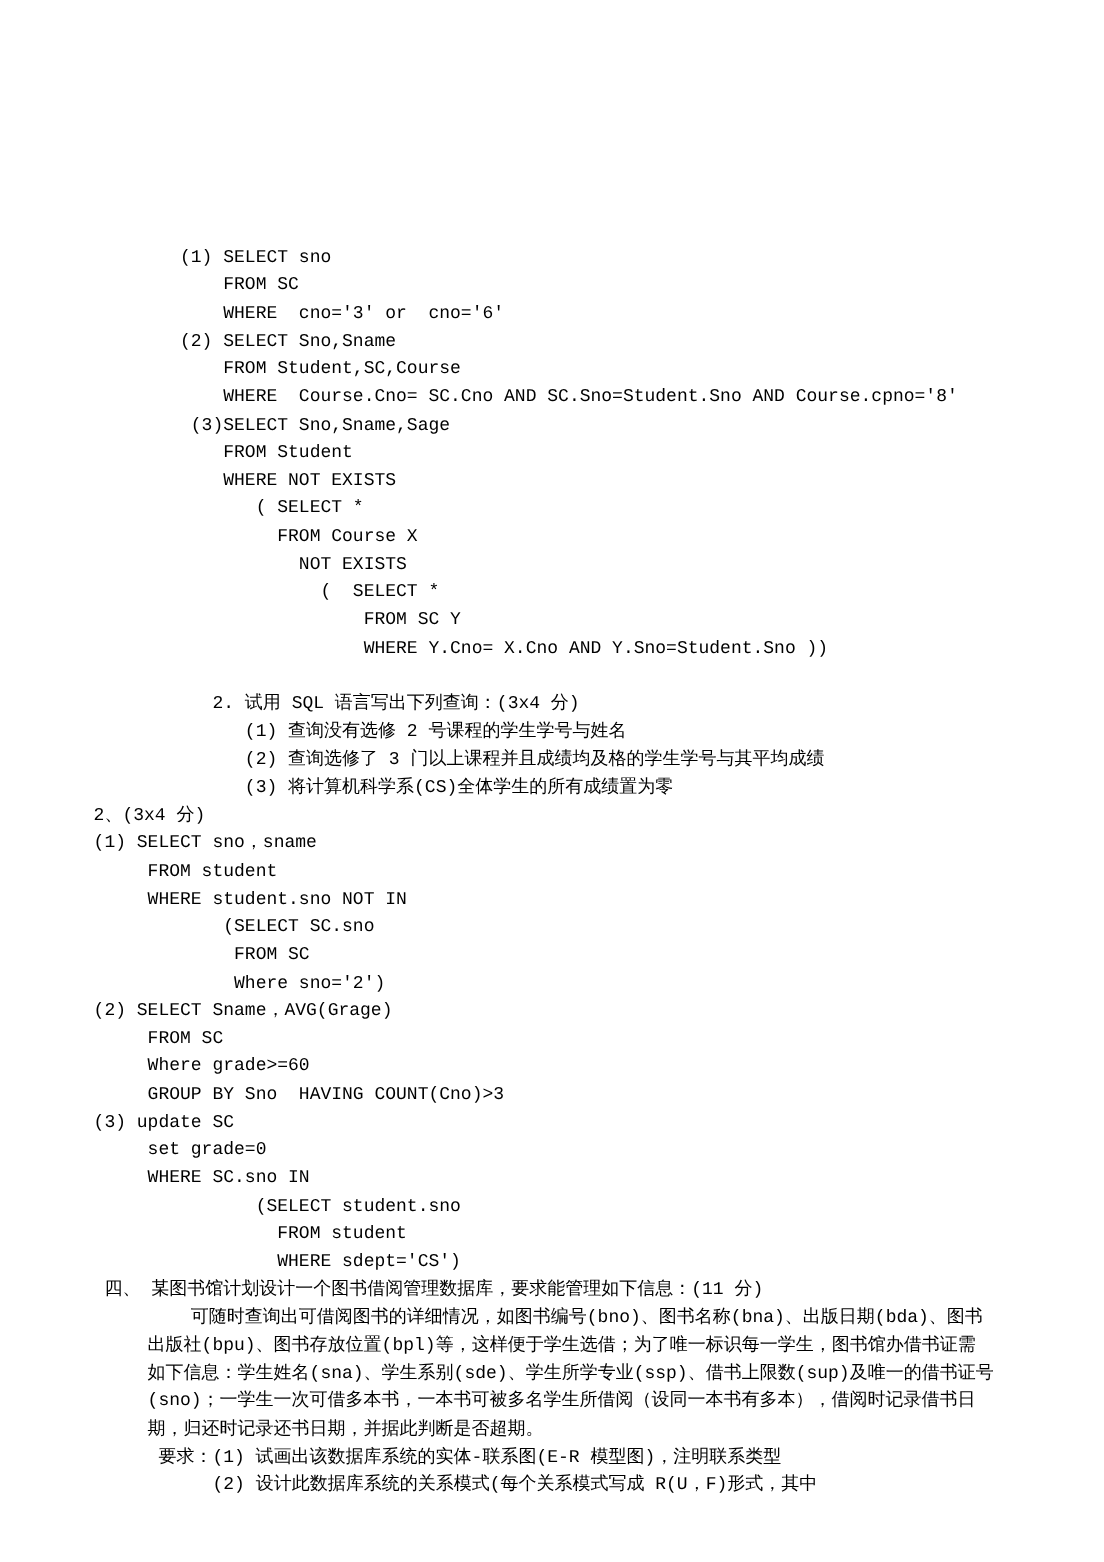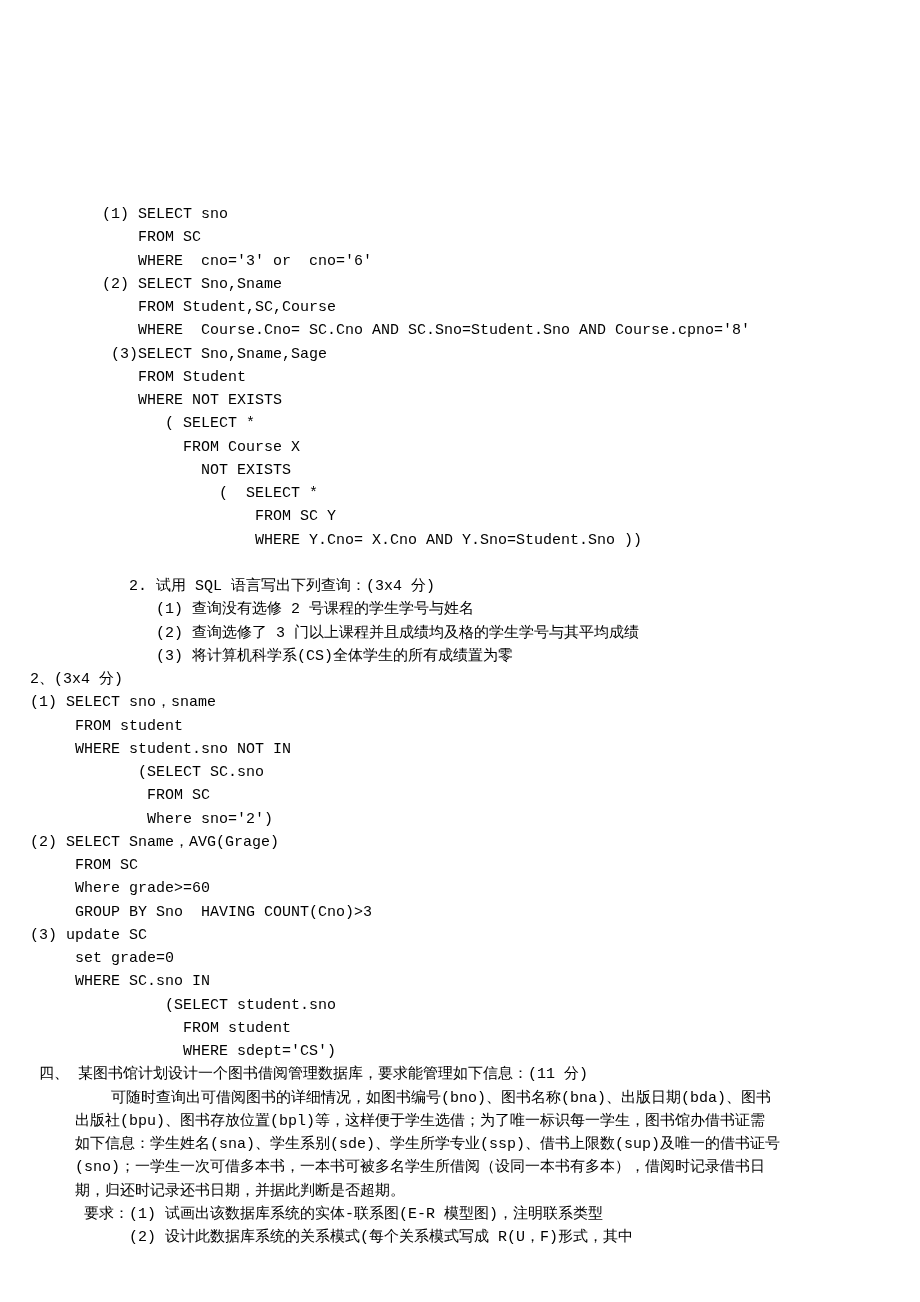--- a/index.html
+++ b/index.html
@@ -12,20 +12,21 @@
     font-family: "SimSun", "宋体", "Courier New", monospace;
     font-size: 15px;
     color: #000000;
     line-height: 1.55;
     padding: 110px 30px 60px 30px;
     box-sizing: border-box;
     white-space: pre;
   }
   .line {
     display: block;
+    margin-left: 48px;
   }
 </style>
 </head>
 <body>
 
 
 
 <div id="doc"><span class="line">        (1) SELECT sno</span><span class="line">            FROM SC</span><span class="line">            WHERE  cno='3' or  cno='6'</span><span class="line">        (2) SELECT Sno,Sname</span><span class="line">            FROM Student,SC,Course</span><span class="line">            WHERE  Course.Cno= SC.Cno AND SC.Sno=Student.Sno AND Course.cpno='8'</span><span class="line">         (3)SELECT Sno,Sname,Sage</span><span class="line">            FROM Student</span><span class="line">            WHERE NOT EXISTS</span><span class="line">               ( SELECT *</span><span class="line">                 FROM Course X</span><span class="line">                   NOT EXISTS</span><span class="line">                     (  SELECT *</span><span class="line">                         FROM SC Y</span><span class="line">                         WHERE Y.Cno= X.Cno AND Y.Sno=Student.Sno ))</span><span class="line">&nbsp;</span><span class="line">           2. 试用 SQL 语言写出下列查询：(3x4 分)</span><span class="line">              (1) 查询没有选修 2 号课程的学生学号与姓名</span><span class="line">              (2) 查询选修了 3 门以上课程并且成绩均及格的学生学号与其平均成绩</span><span class="line">              (3) 将计算机科学系(CS)全体学生的所有成绩置为零</span><span class="line">2、(3x4 分)</span><span class="line">(1) SELECT sno，sname</span><span class="line">     FROM student</span><span class="line">     WHERE student.sno NOT IN</span><span class="line">            (SELECT SC.sno</span><span class="line">             FROM SC</span><span class="line">             Where sno='2')</span><span class="line">(2) SELECT Sname，AVG(Grage)</span><span class="line">     FROM SC</span><span class="line">     Where grade&gt;=60</span><span class="line">     GROUP BY Sno  HAVING COUNT(Cno)&gt;3</span><span class="line">(3) update SC</span><span class="line">     set grade=0</span><span class="line">     WHERE SC.sno IN</span><span class="line">               (SELECT student.sno</span><span class="line">                 FROM student</span><span class="line">                 WHERE sdept='CS')</span><span class="line"> 四、 某图书馆计划设计一个图书借阅管理数据库，要求能管理如下信息：(11 分)</span><span class="line">         可随时查询出可借阅图书的详细情况，如图书编号(bno)、图书名称(bna)、出版日期(bda)、图书</span><span class="line">     出版社(bpu)、图书存放位置(bpl)等，这样便于学生选借；为了唯一标识每一学生，图书馆办借书证需</span><span class="line">     如下信息：学生姓名(sna)、学生系别(sde)、学生所学专业(ssp)、借书上限数(sup)及唯一的借书证号</span><span class="line">     (sno)；一学生一次可借多本书，一本书可被多名学生所借阅（设同一本书有多本），借阅时记录借书日</span><span class="line">     期，归还时记录还书日期，并据此判断是否超期。</span><span class="line">      要求：(1) 试画出该数据库系统的实体-联系图(E-R 模型图)，注明联系类型</span><span class="line">           (2) 设计此数据库系统的关系模式(每个关系模式写成 R(U，F)形式，其中</span></div>
 
 

